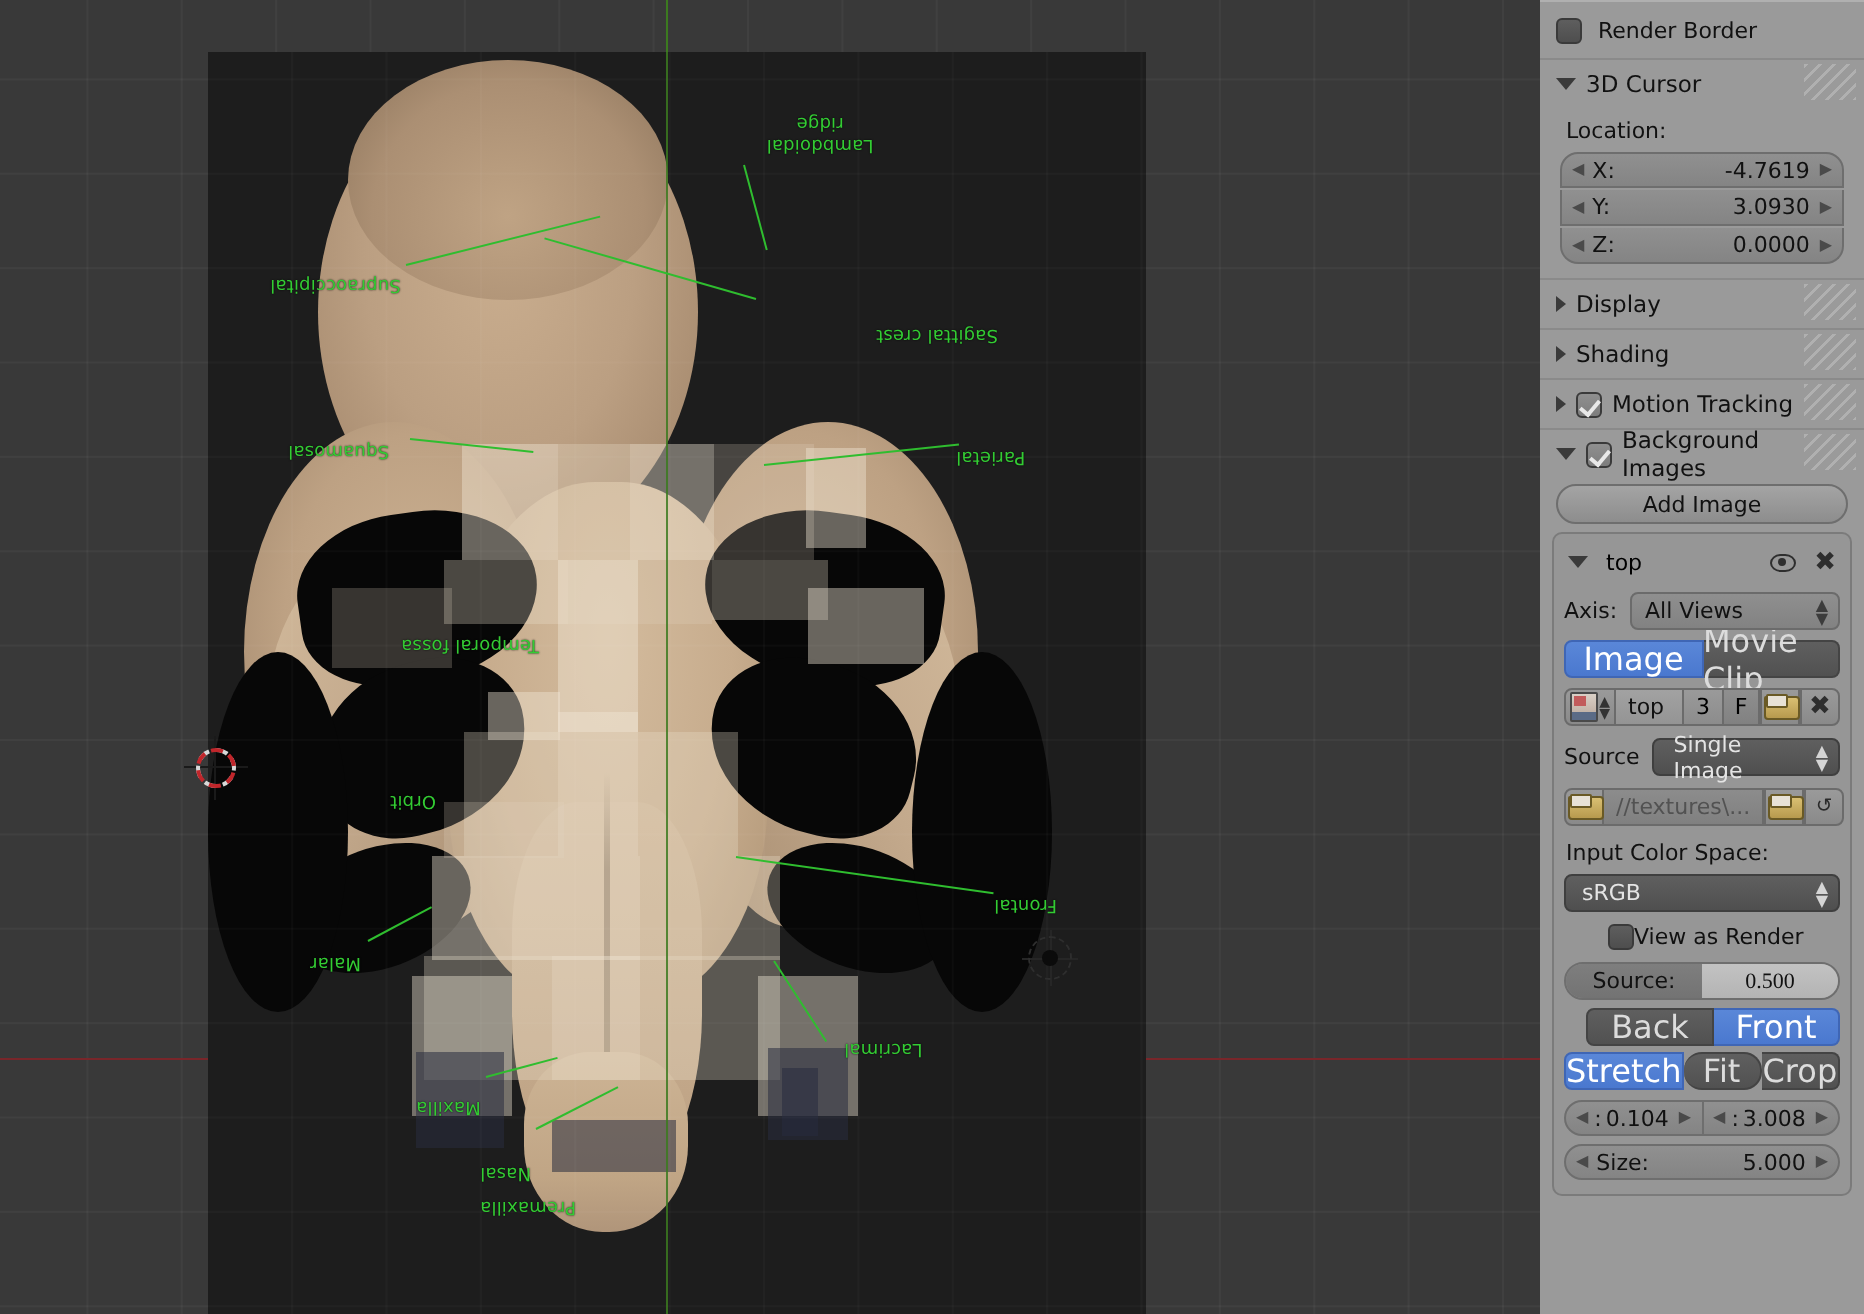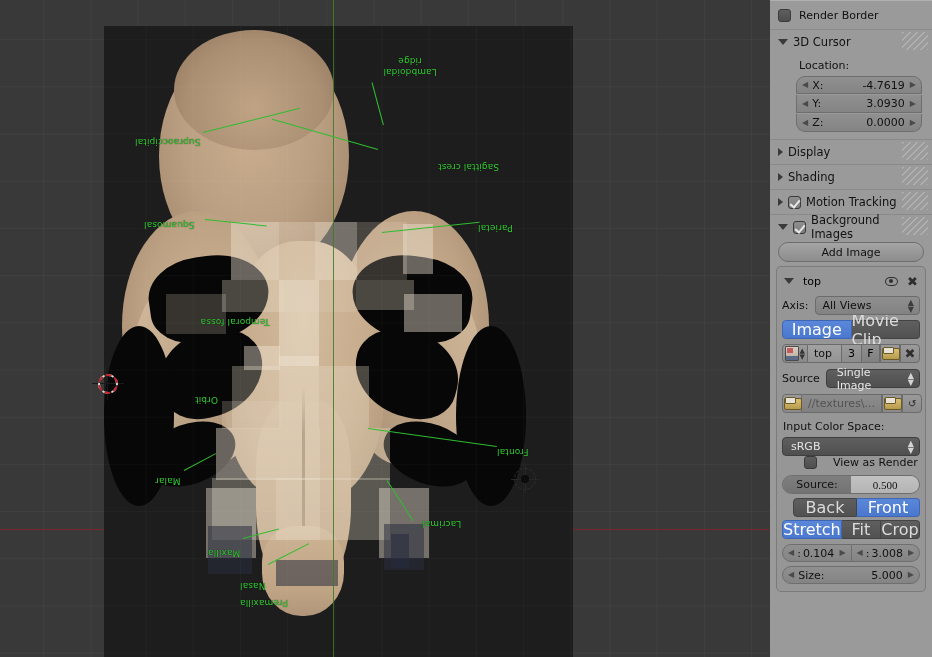--- a/index.html
+++ b/index.html
@@ -243,21 +243,21 @@
   .segrow{ display:flex; }
   .seg{
     flex:1; height:19px; display:flex; align-items:center; justify-content:center;
     font-size:16px; color:#111;
     background:linear-gradient(180deg,#5f5f5f,#515151); color:#dcdcdc;
     border:1px solid #444;
   }
   .seg.sel{ background:linear-gradient(180deg,#5a87d8,#4a78cf); color:#fff; border-color:#3f66b5; }
   .seg.lft{ border-radius:4px 0 0 4px; }
   .seg.rgt{ border-radius:0 4px 4px 0; border-left:none; }
-  .seg.mid{ border-left:none; }
+  .seg.mid{ border-left:none;border-radius:9px; }
 
   .darkdrop{
     display:flex; align-items:center; justify-content:center;
     height:19px; border-radius:4px;
     background:linear-gradient(180deg,#5f5f5f,#4f4f4f);
     border:1px solid #3f3f3f; color:#e4e4e4; font-size:11px;
     position:relative; padding:0 16px 0 8px;
   }
   .darkdrop .updown{
     position:absolute; right:5px; top:50%; transform:translateY(-50%);
@@ -473,21 +473,21 @@
       <span class="lbl">Render Border</span>
     </div>
     <div class="sep"></div>
 
     <div class="panel-hdr">
       <span class="tri open"></span>
       <span class="ttl">3D Cursor</span>
       <span class="grip"></span>
     </div>
 
-    <div style="padding:2px 10px 6px 10px;margin-left:16px;">
+    <div style="padding:2px 10px 6px 10px;">
       <div class="lbl" style="margin:3px 0 4px 3px;">Location:</div>
       <div class="numfield stackT">
         <span class="ar">◀</span>
         <span class="k" style="margin-left:4px;">X:</span>
         <span class="v">-4.7619</span>
         <span class="ar" style="margin-left:5px;">▶</span>
       </div>
       <div class="numfield stackM">
         <span class="ar">◀</span>
         <span class="k" style="margin-left:4px;">Y:</span>
@@ -592,21 +592,21 @@
           </div>
         <div class="iconbtn">↺</div>
       </div>
 
       <div class="lbl" style="margin:7px 0 4px 1px;">Input Color Space:</div>
       <div class="darkdrop" style="justify-content:flex-start;">
         <span>sRGB</span>
         <span class="updown">▲<br>▼</span>
       </div>
 
-      <div style="display:flex;align-items:center;gap:16px;padding-left:22px;">
+      <div style="display:flex;align-items:center;gap:0;margin-top:6px;padding-left:22px;">
         <span class="cbox"></span>
         <span class="lbl">View as Render</span>
       </div>
 
       <div class="opac" style="margin-top:6px;">
         <div class="fill">Source:</div>
         <div class="val">0.500</div>
       </div>
 
       <div class="segrow" style="margin-top:4px;padding-left:11px;">

